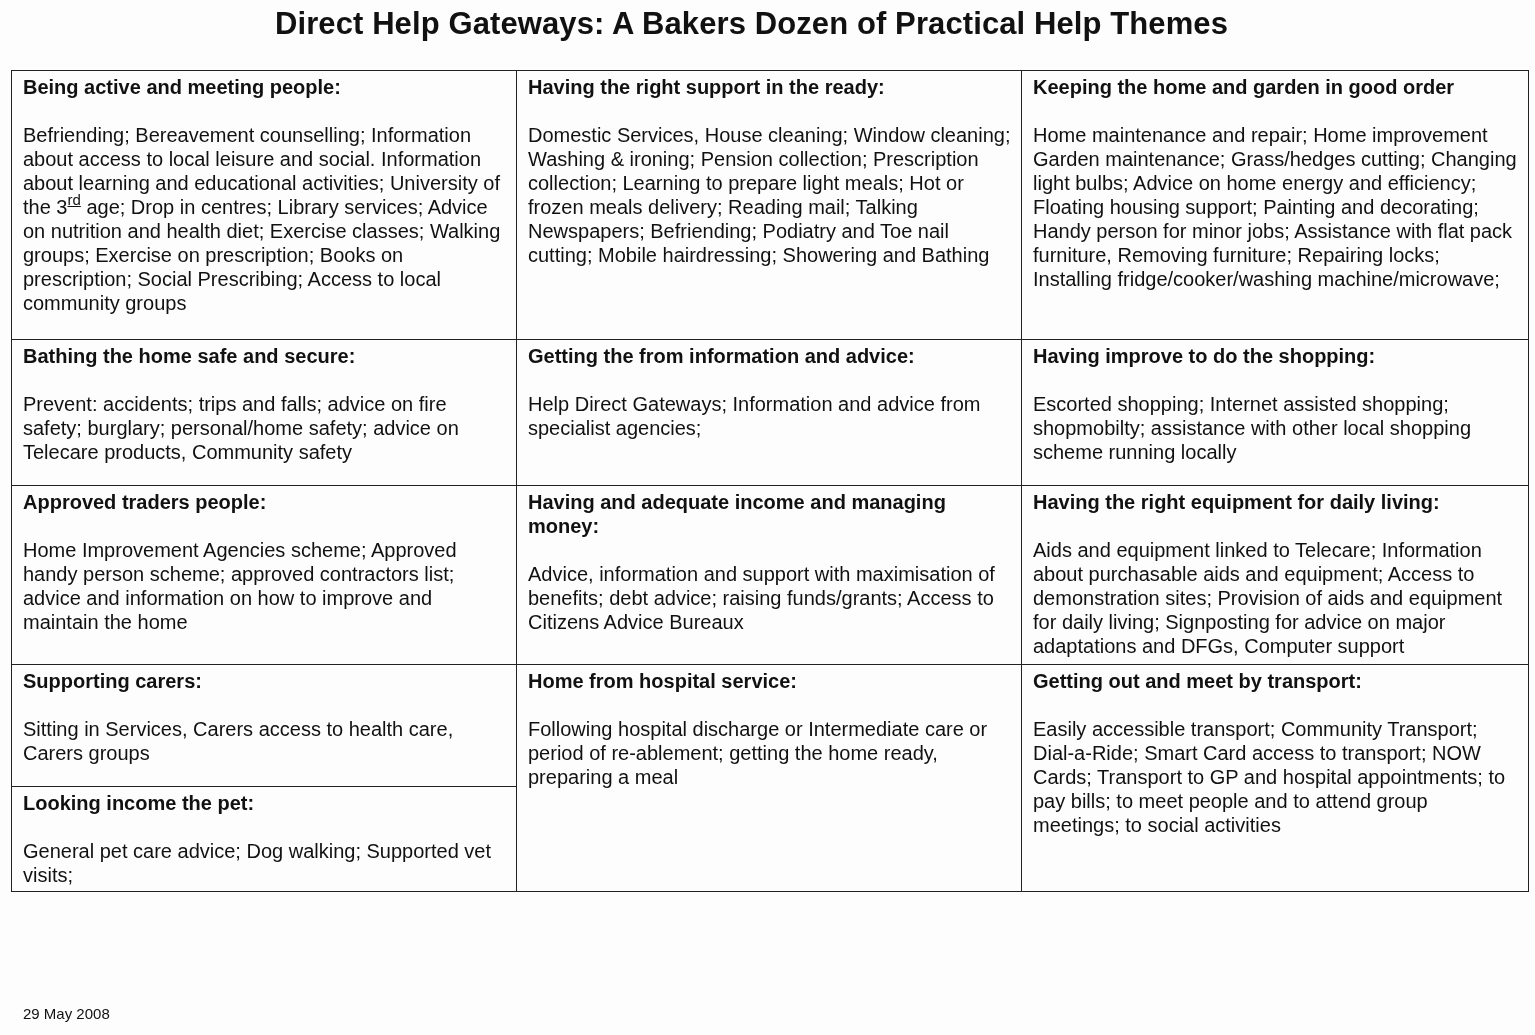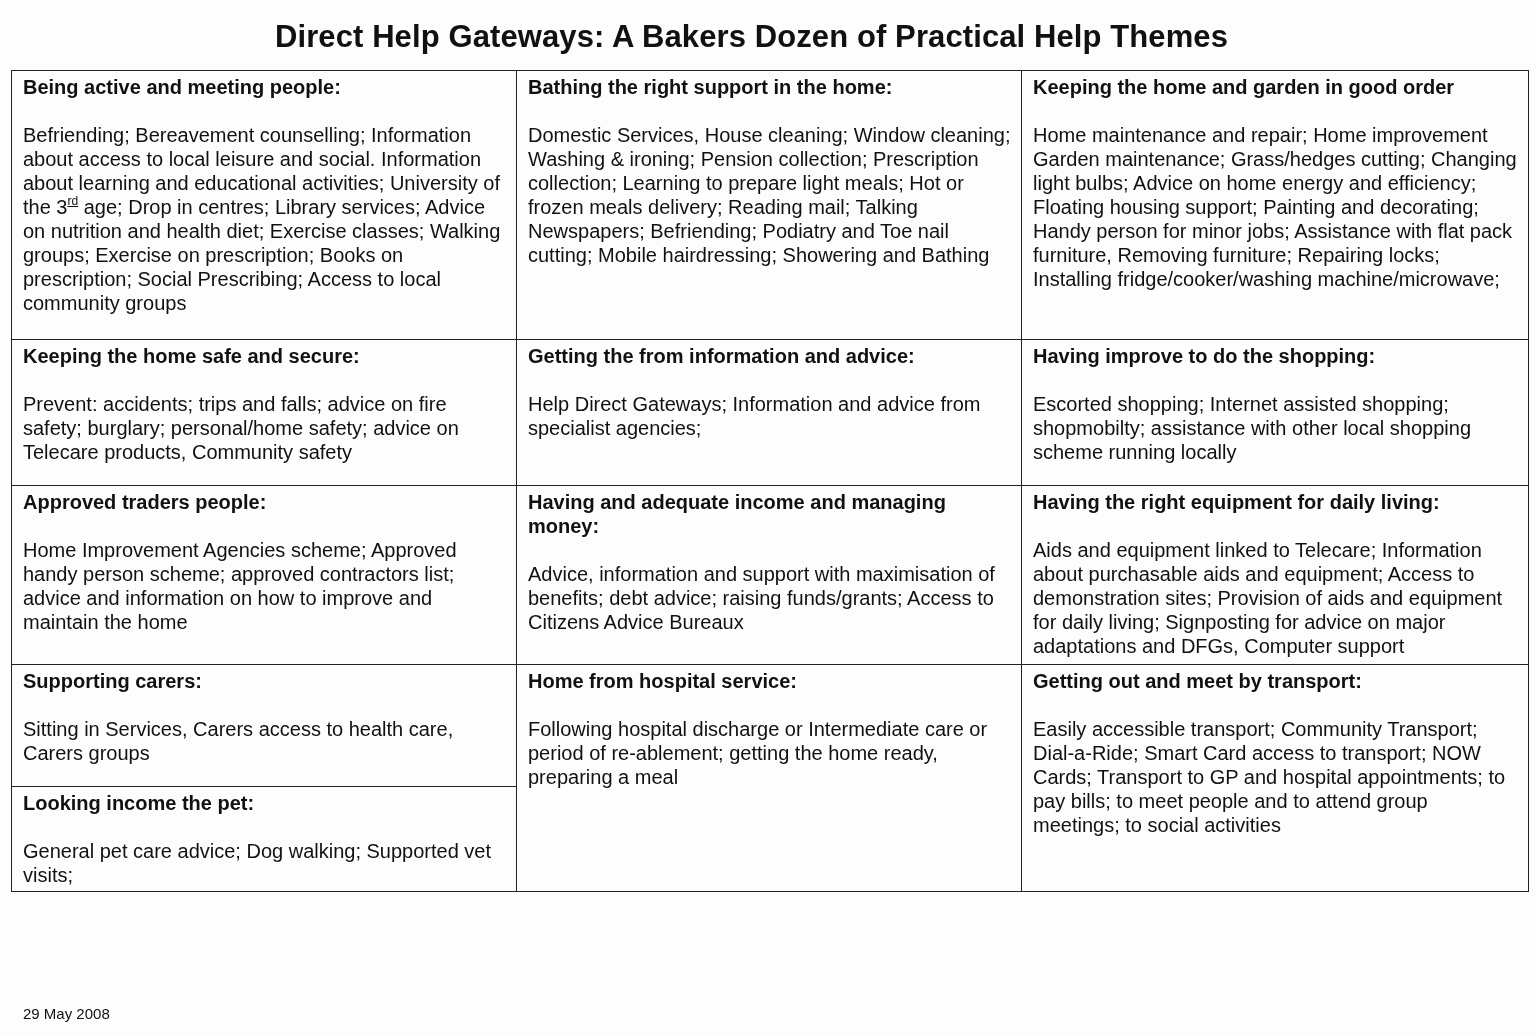--- a/index.html
+++ b/index.html
@@ -1,39 +1,39 @@
 <!DOCTYPE html>
 <html><head>
 <meta charset="utf-8">
 <style>
   html, body { margin: 0; padding: 0; }
   body {
     width: 1535px; height: 1035px; background: #fdfdfd; position: relative;
     font-family: "Liberation Sans", sans-serif; color: #111; overflow: hidden;
   }
   .title {
-    position: absolute; left: 0; top: 19px; width: 1503px; text-align: center;
+    position: absolute; left: 0; top: 6px; width: 1503px; text-align: center;
     font-weight: bold; font-size: 31px; letter-spacing: 0.1px; color: #111;
   }
   table.grid {
     position: absolute; left: 11px; top: 70px; width: 1517px; height: 721px;
     border-collapse: collapse; table-layout: fixed;
   }
   table.grid td {
     border: 1.6px solid #222; vertical-align: top; padding: 4px 10px 4px 11px;
     font-size: 20px; line-height: 24px;
   }
   .col1 { width: 505px; } .col2 { width: 505px; } .col3 { width: 507px; }
   .h { font-weight: bold; display: block; margin-bottom: 24px; }
   .b { display: block; }
   .r1 td { height: 260px; }
   .r2 td { height: 137px; }
   .r3 td { height: 170px; }
   .r4a td.c1 { height: 113px; margin-top: 24px; }
-  .sup { font-size: 12px; vertical-align: 9px; line-height: 0; text-decoration: underline; }
+  .sup { font-size: 15px; vertical-align: 9px; line-height: 0; text-decoration: underline; }
   .footer { position: absolute; left: 23px; top: 1005px; font-size: 15px; color: #111; }
 </style>
 </head>
 <body>
 
 <div class="title">Direct Help Gateways:  A Bakers Dozen of Practical Help Themes</div>
 
 <table class="grid">
   <colgroup>
       <col class="col1">
@@ -41,32 +41,32 @@
       <col class="col3">
     </colgroup>
 
   <tbody>
       <tr class="r1">
     <td>
       <span class="h">Being active and meeting people:</span>
       <span class="b"><span>Befriending; Bereavement counselling; Information about access to local leisure and social. Information about learning and educational activities; University of the 3</span><span class="sup">rd</span><span> age; Drop in centres; Library services; Advice on nutrition and health diet; Exercise classes; Walking groups; Exercise on prescription; Books on prescription; Social Prescribing; Access to local community groups</span></span>
     </td>
     <td>
-      <span class="h">Bathing the right support in the home:</span>
+      <span class="h">Having the right support in the ready:</span>
       <span class="b">Domestic Services, House cleaning; Window cleaning; Washing &amp; ironing; Pension collection; Prescription collection; Learning to prepare light meals; Hot or frozen meals delivery; Reading mail; Talking Newspapers; Befriending; Podiatry and Toe nail cutting; Mobile hairdressing; Showering and Bathing</span>
     </td>
     <td>
       <span class="h">Keeping the home and garden in good order</span>
       <span class="b">Home maintenance and repair; Home improvement Garden maintenance; Grass/hedges cutting; Changing light bulbs; Advice on home energy and efficiency; Floating housing support; Painting and decorating; Handy person for minor jobs; Assistance with flat pack furniture, Removing furniture; Repairing locks; Installing fridge/cooker/washing machine/microwave;</span>
     </td>
   </tr>
 
   <tr class="r2">
     <td>
-      <span class="h">Keeping the home safe and secure:</span>
+      <span class="h">Bathing the home safe and secure:</span>
       <span class="b">Prevent: accidents; trips and falls; advice on fire safety; burglary; personal/home safety; advice on Telecare products, Community safety</span>
     </td>
     <td>
       <span class="h">Getting the from information and advice:</span>
       <span class="b">Help Direct Gateways; Information and advice from specialist agencies;</span>
     </td>
     <td>
       <span class="h">Having improve to do the shopping:</span>
       <span class="b">Escorted shopping; Internet assisted shopping; shopmobilty; assistance with other local shopping scheme running locally</span>
     </td>

